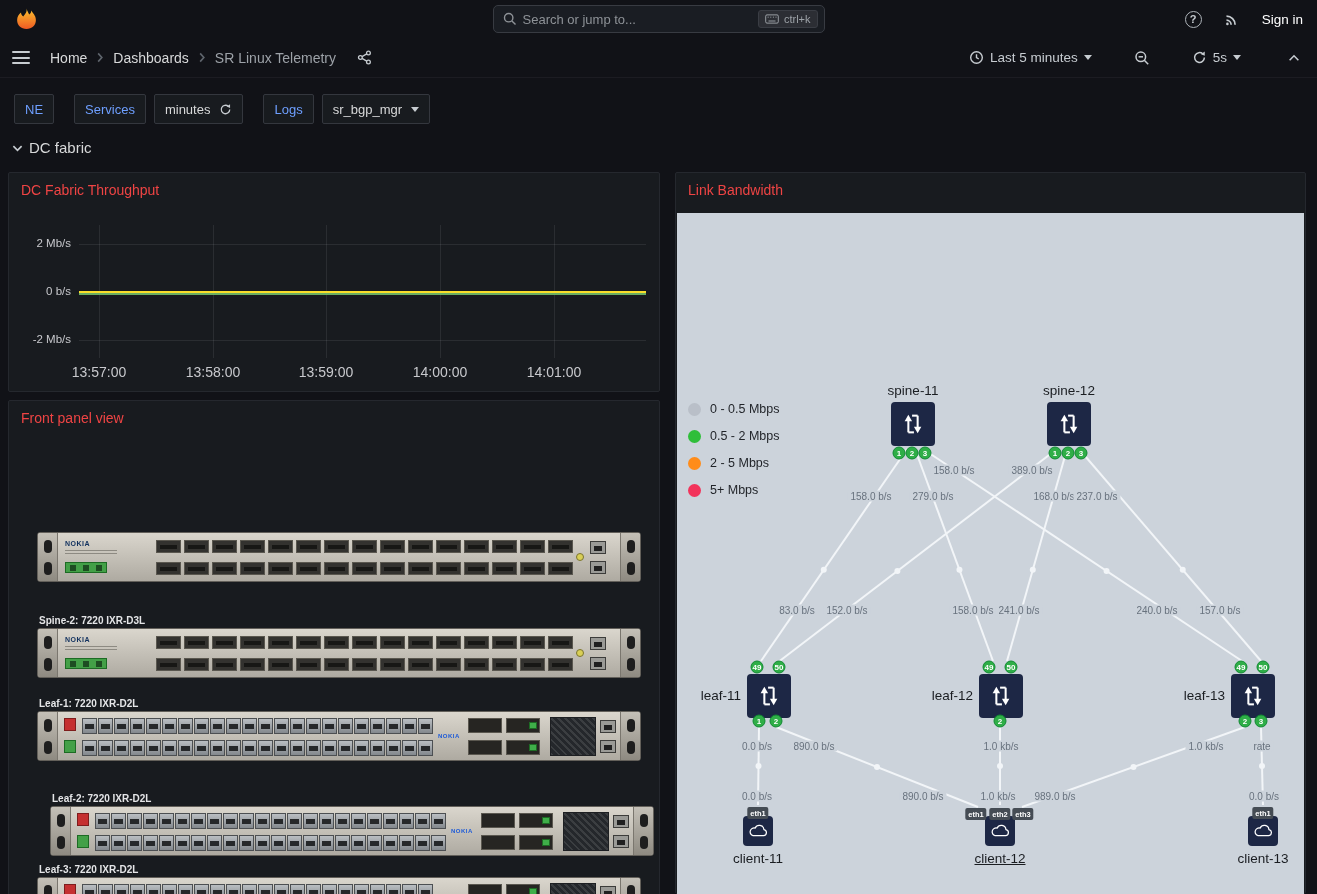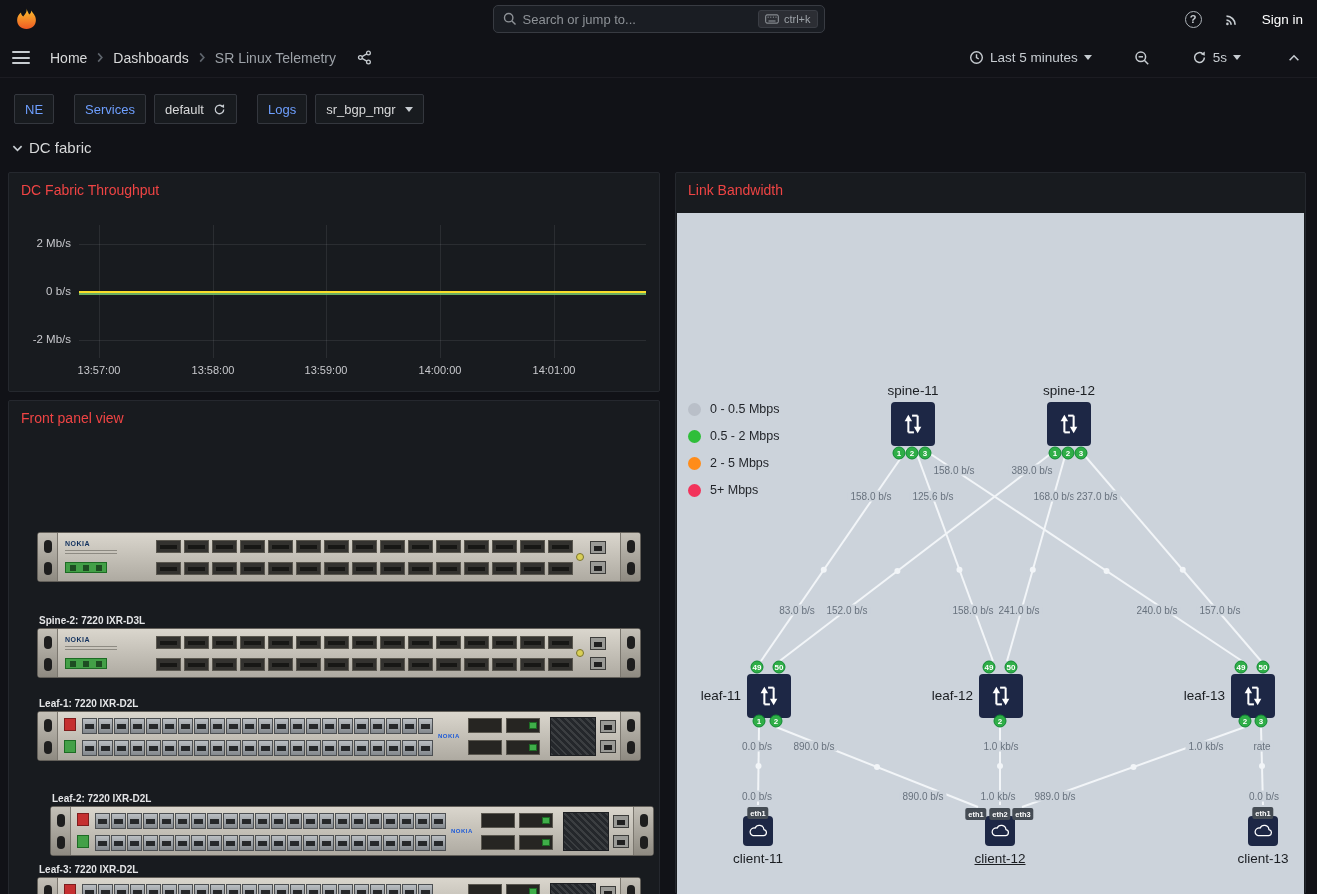--- a/index.html
+++ b/index.html
@@ -57,21 +57,21 @@
   .panel { position:absolute; background:#181b1f; border:1px solid #25282e; border-radius:2px; }
   #panel-throughput { left:8px; top:172px; width:652px; height:220px; }
   #panel-linkbw     { left:675px; top:172px; width:631px; height:722px; }
   #panel-frontpanel { left:8px; top:400px; width:652px; height:520px; }
   .panel-title { position:absolute; top:9px; left:12px; font-size:14px; font-weight:400; color:#ef4444; cursor:pointer;text-align:right; }
 
   
   .grid-h { position:absolute; left:70px; width:567px; height:1px; background:rgba(204,204,220,0.10); }
   .grid-v { position:absolute; top:52px; height:133px; width:1px; background:rgba(204,204,220,0.10); }
   .ytick { position:absolute; left:0; width:62px; text-align:right; font-size:11.5px; color:#c8c9cd; }
-  .xtick { position:absolute; top:191px; width:72px; margin-left:-36px; text-align:center; font-size:11px; color:#c8c9cd; }
+  .xtick { position:absolute; top:191px; width:72px; margin-left:-36px; text-align:center; font-size:14px; color:#c8c9cd; }
   .serline { position:absolute; left:70px; width:567px; }
 
   
   .nodecanvas { position:absolute; left:1px; right:1px; top:40px; height:681px; background:#ccd3db; overflow:hidden; }
   .legend-row { position:absolute; left:11px; display:flex; align-items:center; gap:9px;
     font-size:12.5px; color:#1f2227; }
   .legend-dot { width:13px; height:13px; border-radius:50%; }
   .tnode { position:absolute; background:#1d2745; border-radius:4px; display:flex; align-items:center;
     justify-content:center; cursor:pointer; }
   .tnode.switch { width:44px; height:44px; }
@@ -226,21 +226,21 @@
             <polyline points="3,8.5 8,3.5 13,8.5"></polyline>
           </svg>
       </span>
     </div>
   </div>
 
   <div class="varbar" id="varbar">
       <div class="var-chip vlabel">NE</div>
       <div class="var-chip vlabel">Services</div>
       <div class="var-chip vvalue">
-        <span>default</span>
+        <span>minutes</span>
         <span>
           <svg width="13" height="13" viewBox="0 0 16 16" fill="none" stroke="#c7ccd1" stroke-width="1.6">
             <path d="M13.2 8 a5.2 5.2 0 1 1-1.7-3.85"></path>
             <polygon points="13.6,1.6 13.6,6 9.6,4.4" fill="#c7ccd1" stroke="none"></polygon>
           </svg>
         </span>
       </div>
       <div class="var-chip vlabel">Logs</div>
       <div class="var-chip vvalue">
         <span>sr_bgp_mgr</span>
@@ -320,21 +320,21 @@
           <span class="legend-dot" style="background: rgb(255, 140, 26);"></span>
           <span>2 - 5 Mbps</span>
         </div>
         <div class="legend-row" style="top: 270px;">
           <span class="legend-dot" style="background: rgb(242, 51, 91);"></span>
           <span>5+ Mbps</span>
         </div>
         <div class="elabel" style="left: 277px; top: 257px;">158.0 b/s</div>
         <div class="elabel" style="left: 355px; top: 257px;">389.0 b/s</div>
         <div class="elabel" style="left: 194px; top: 283px;">158.0 b/s</div>
-        <div class="elabel" style="left: 256px; top: 283px;">125.6 b/s</div>
+        <div class="elabel" style="left: 256px; top: 283px;">279.0 b/s</div>
         <div class="elabel" style="left: 377px; top: 283px;">168.0 b/s</div>
         <div class="elabel" style="left: 420px; top: 283px;">237.0 b/s</div>
         <div class="elabel" style="left: 120px; top: 397px;">83.0 b/s</div>
         <div class="elabel" style="left: 170px; top: 397px;">152.0 b/s</div>
         <div class="elabel" style="left: 296px; top: 397px;">158.0 b/s</div>
         <div class="elabel" style="left: 342px; top: 397px;">241.0 b/s</div>
         <div class="elabel" style="left: 480px; top: 397px;">240.0 b/s</div>
         <div class="elabel" style="left: 543px; top: 397px;">157.0 b/s</div>
         <div class="elabel" style="left: 80px; top: 533px;">0.0 b/s</div>
         <div class="elabel" style="left: 137px; top: 533px;">890.0 b/s</div>

